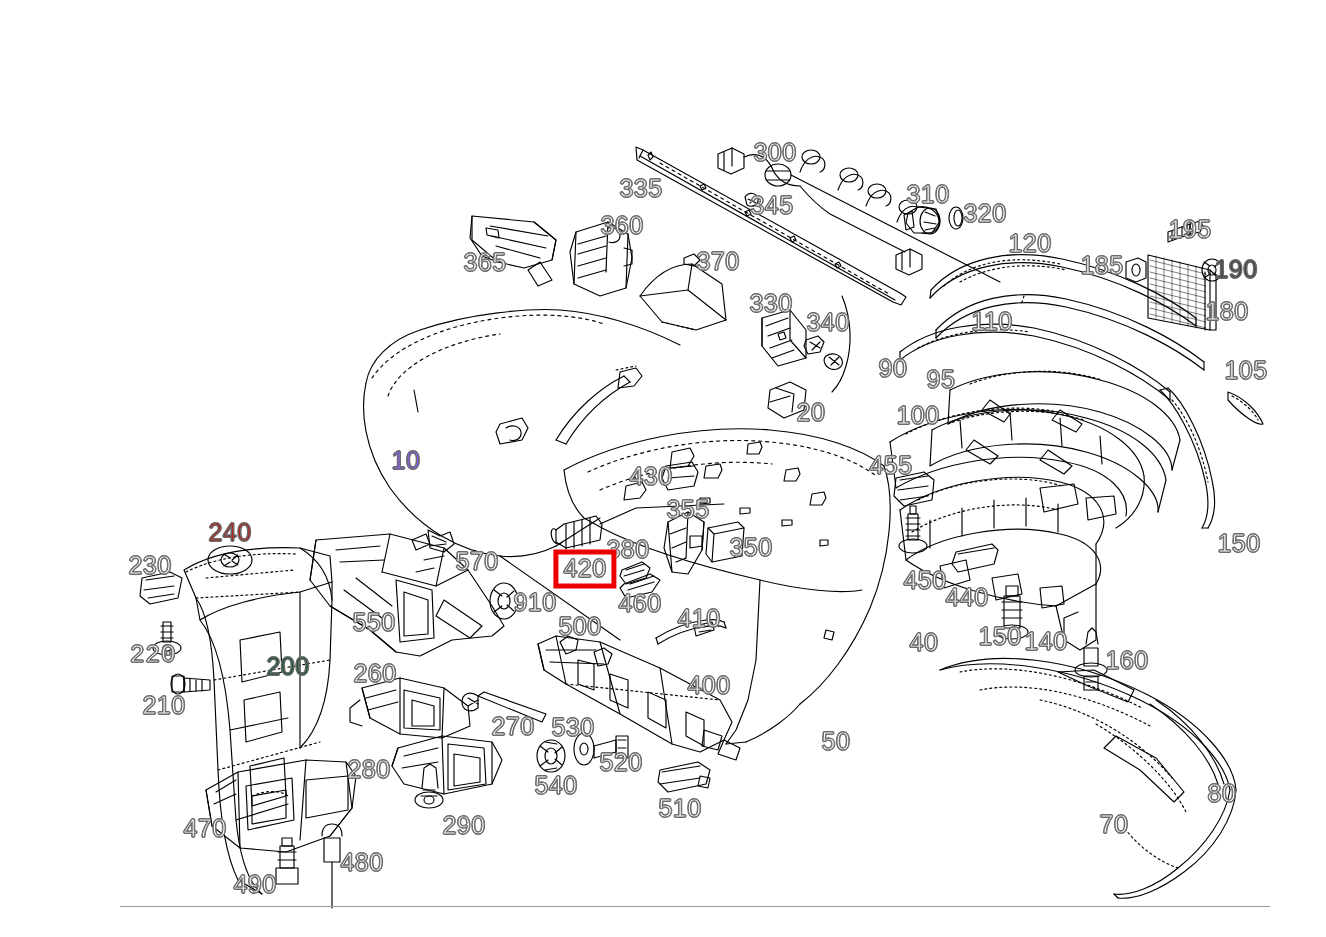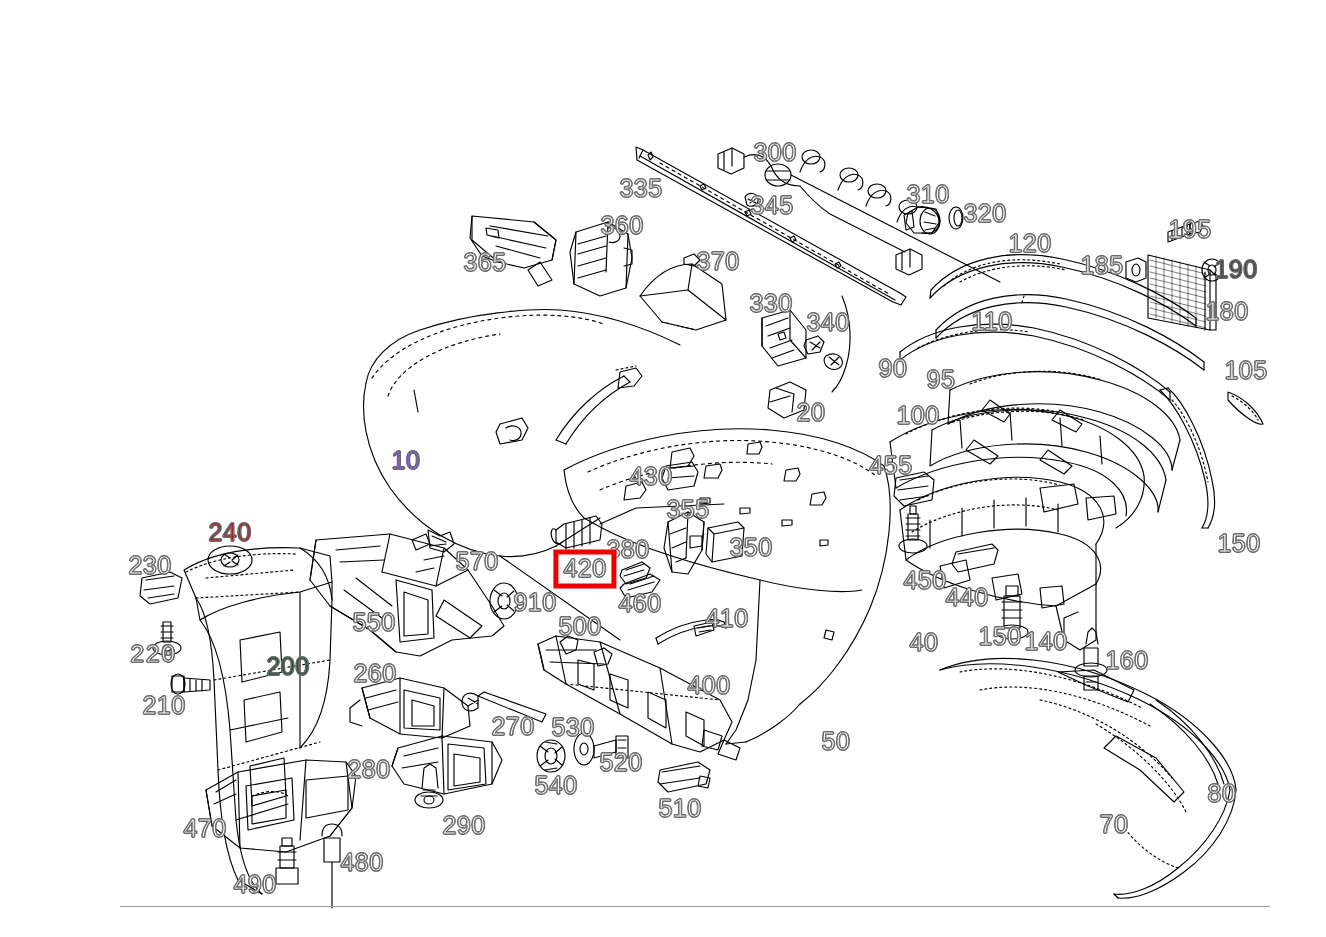--- a/index.html
+++ b/index.html
@@ -552,21 +552,21 @@
       <div class="callout" style="left: 918px; top: 415px; -webkit-text-stroke: 1px rgb(107, 107, 107); text-shadow: rgb(107, 107, 107) -1px 0px, rgb(107, 107, 107) 1px 0px, rgb(107, 107, 107) 0px -1px, rgb(107, 107, 107) 0px 1px; color: rgb(255, 255, 255);">100</div>
       <div class="callout" style="left: 406px; top: 460px; -webkit-text-stroke: 1px rgb(107, 107, 107); text-shadow: rgb(107, 107, 107) -1px 0px, rgb(107, 107, 107) 1px 0px, rgb(107, 107, 107) 0px -1px, rgb(107, 107, 107) 0px 1px; color: #8b5cf6;">10</div>
       <div class="callout" style="left: 811px; top: 412px; -webkit-text-stroke: 1px rgb(107, 107, 107); text-shadow: rgb(107, 107, 107) -1px 0px, rgb(107, 107, 107) 1px 0px, rgb(107, 107, 107) 0px -1px, rgb(107, 107, 107) 0px 1px; color: rgb(255, 255, 255);">20</div>
       <div class="callout" style="left: 651px; top: 476px; -webkit-text-stroke: 1px rgb(107, 107, 107); text-shadow: rgb(107, 107, 107) -1px 0px, rgb(107, 107, 107) 1px 0px, rgb(107, 107, 107) 0px -1px, rgb(107, 107, 107) 0px 1px; color: rgb(255, 255, 255);">430</div>
       <div class="callout" style="left: 688px; top: 509px; -webkit-text-stroke: 1px rgb(107, 107, 107); text-shadow: rgb(107, 107, 107) -1px 0px, rgb(107, 107, 107) 1px 0px, rgb(107, 107, 107) 0px -1px, rgb(107, 107, 107) 0px 1px; color: rgb(255, 255, 255);">355</div>
       <div class="callout" style="left: 891px; top: 465px; -webkit-text-stroke: 1px rgb(107, 107, 107); text-shadow: rgb(107, 107, 107) -1px 0px, rgb(107, 107, 107) 1px 0px, rgb(107, 107, 107) 0px -1px, rgb(107, 107, 107) 0px 1px; color: rgb(255, 255, 255);">455</div>
       <div class="callout" style="left: 628px; top: 549px; -webkit-text-stroke: 1px rgb(107, 107, 107); text-shadow: rgb(107, 107, 107) -1px 0px, rgb(107, 107, 107) 1px 0px, rgb(107, 107, 107) 0px -1px, rgb(107, 107, 107) 0px 1px; color: rgb(255, 255, 255);">380</div>
       <div class="callout" style="left: 751px; top: 547px; -webkit-text-stroke: 1px rgb(107, 107, 107); text-shadow: rgb(107, 107, 107) -1px 0px, rgb(107, 107, 107) 1px 0px, rgb(107, 107, 107) 0px -1px, rgb(107, 107, 107) 0px 1px; color: rgb(255, 255, 255);">350</div>
       <div class="callout hi" style="left: 585px; top: 569px; border-color: rgb(238, 0, 0); border-width: 5px; -webkit-text-stroke: 1px rgb(107, 107, 107); text-shadow: rgb(107, 107, 107) -1px 0px, rgb(107, 107, 107) 1px 0px, rgb(107, 107, 107) 0px -1px, rgb(107, 107, 107) 0px 1px; color: rgb(255, 255, 255);">420</div>
       <div class="callout" style="left: 640px; top: 603px; -webkit-text-stroke: 1px rgb(107, 107, 107); text-shadow: rgb(107, 107, 107) -1px 0px, rgb(107, 107, 107) 1px 0px, rgb(107, 107, 107) 0px -1px, rgb(107, 107, 107) 0px 1px; color: rgb(255, 255, 255);">460</div>
-      <div class="callout" style="left: 699px; top: 618px; -webkit-text-stroke: 1px rgb(107, 107, 107); text-shadow: rgb(107, 107, 107) -1px 0px, rgb(107, 107, 107) 1px 0px, rgb(107, 107, 107) 0px -1px, rgb(107, 107, 107) 0px 1px; color: rgb(255, 255, 255); margin-left: 28px;">410</div>
+      <div class="callout" style="left: 699px; top: 618px; -webkit-text-stroke: 1px rgb(107, 107, 107); text-shadow: rgb(107, 107, 107) -1px 0px, rgb(107, 107, 107) 1px 0px, rgb(107, 107, 107) 0px -1px, rgb(107, 107, 107) 0px 1px; color: rgb(255, 255, 255);">410</div>
       <div class="callout" style="left: 925px; top: 580px; -webkit-text-stroke: 1px rgb(107, 107, 107); text-shadow: rgb(107, 107, 107) -1px 0px, rgb(107, 107, 107) 1px 0px, rgb(107, 107, 107) 0px -1px, rgb(107, 107, 107) 0px 1px; color: rgb(255, 255, 255);">450</div>
       <div class="callout" style="left: 967px; top: 597px; -webkit-text-stroke: 1px rgb(107, 107, 107); text-shadow: rgb(107, 107, 107) -1px 0px, rgb(107, 107, 107) 1px 0px, rgb(107, 107, 107) 0px -1px, rgb(107, 107, 107) 0px 1px; color: rgb(255, 255, 255);">440</div>
       <div class="callout" style="left: 1000px; top: 636px; -webkit-text-stroke: 1px rgb(107, 107, 107); text-shadow: rgb(107, 107, 107) -1px 0px, rgb(107, 107, 107) 1px 0px, rgb(107, 107, 107) 0px -1px, rgb(107, 107, 107) 0px 1px; color: rgb(255, 255, 255);">150</div>
       <div class="callout" style="left: 1046px; top: 641px; -webkit-text-stroke: 1px rgb(107, 107, 107); text-shadow: rgb(107, 107, 107) -1px 0px, rgb(107, 107, 107) 1px 0px, rgb(107, 107, 107) 0px -1px, rgb(107, 107, 107) 0px 1px; color: rgb(255, 255, 255);">140</div>
       <div class="callout" style="left: 1127px; top: 660px; -webkit-text-stroke: 1px rgb(107, 107, 107); text-shadow: rgb(107, 107, 107) -1px 0px, rgb(107, 107, 107) 1px 0px, rgb(107, 107, 107) 0px -1px, rgb(107, 107, 107) 0px 1px; color: rgb(255, 255, 255);">160</div>
       <div class="callout" style="left: 924px; top: 642px; -webkit-text-stroke: 1px rgb(107, 107, 107); text-shadow: rgb(107, 107, 107) -1px 0px, rgb(107, 107, 107) 1px 0px, rgb(107, 107, 107) 0px -1px, rgb(107, 107, 107) 0px 1px; color: rgb(255, 255, 255);">40</div>
       <div class="callout" style="left: 836px; top: 741px; -webkit-text-stroke: 1px rgb(107, 107, 107); text-shadow: rgb(107, 107, 107) -1px 0px, rgb(107, 107, 107) 1px 0px, rgb(107, 107, 107) 0px -1px, rgb(107, 107, 107) 0px 1px; color: rgb(255, 255, 255);">50</div>
       <div class="callout" style="left: 1114px; top: 824px; -webkit-text-stroke: 1px rgb(107, 107, 107); text-shadow: rgb(107, 107, 107) -1px 0px, rgb(107, 107, 107) 1px 0px, rgb(107, 107, 107) 0px -1px, rgb(107, 107, 107) 0px 1px; color: rgb(255, 255, 255);">70</div>
       <div class="callout" style="left: 1222px; top: 793px; -webkit-text-stroke: 1px rgb(107, 107, 107); text-shadow: rgb(107, 107, 107) -1px 0px, rgb(107, 107, 107) 1px 0px, rgb(107, 107, 107) 0px -1px, rgb(107, 107, 107) 0px 1px; color: rgb(255, 255, 255);">80</div>
       <div class="callout" style="left: 230px; top: 532px; -webkit-text-stroke: 1px rgb(107, 107, 107); text-shadow: rgb(107, 107, 107) -1px 0px, rgb(107, 107, 107) 1px 0px, rgb(107, 107, 107) 0px -1px, rgb(107, 107, 107) 0px 1px; color: #b91c1c;">240</div>

